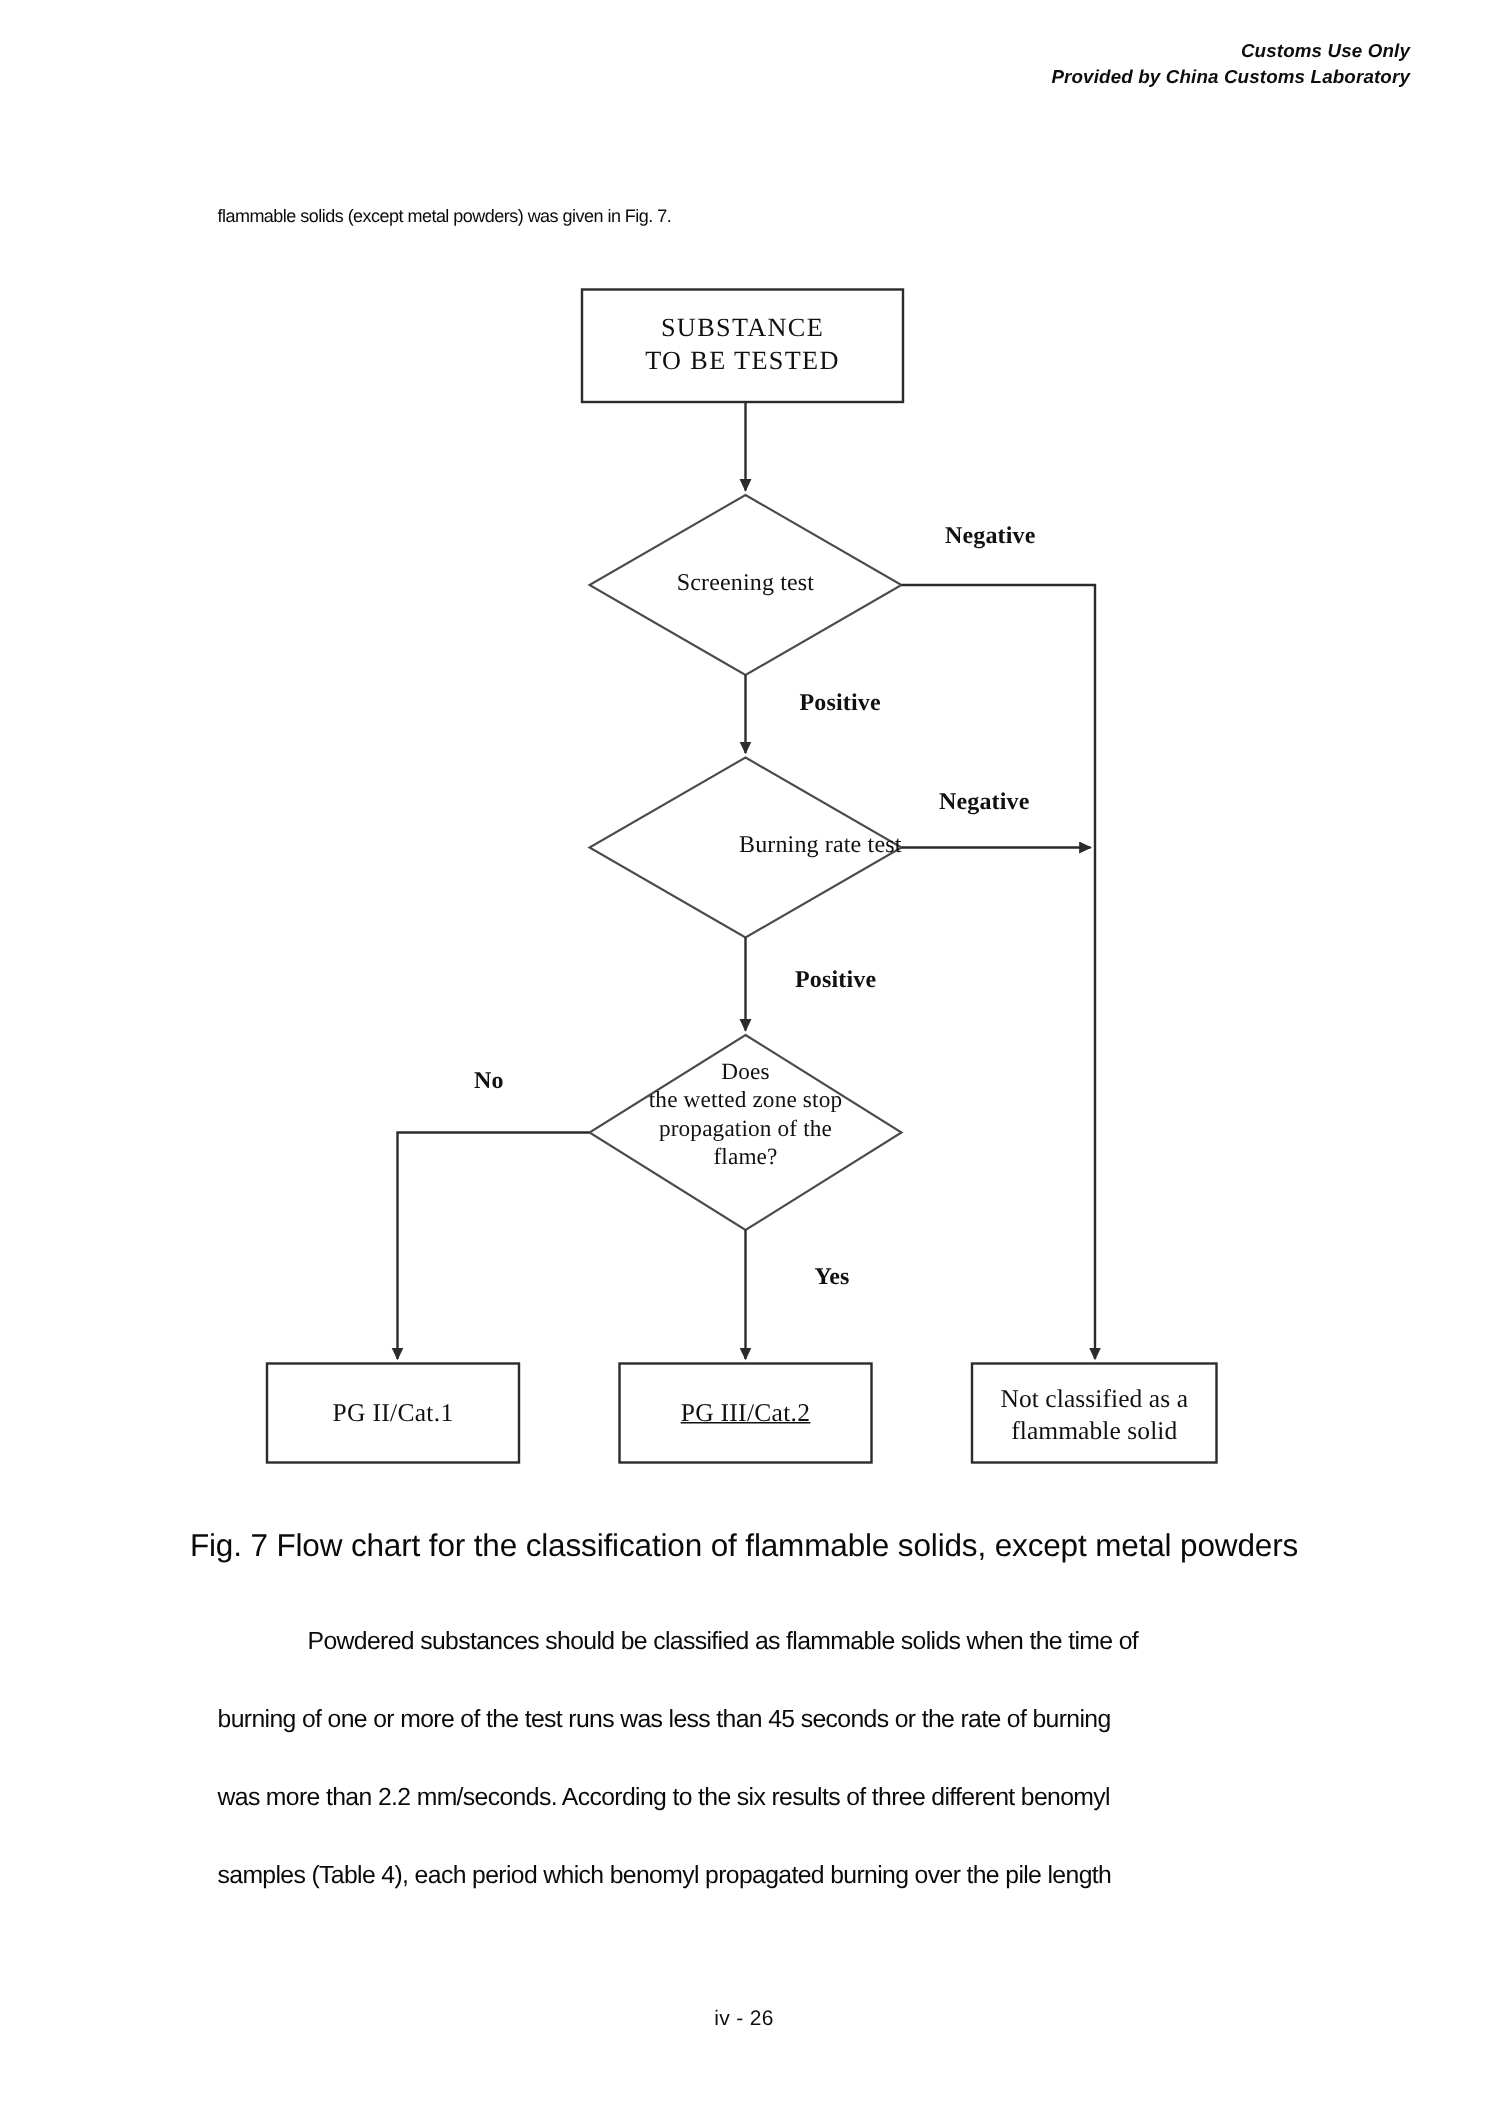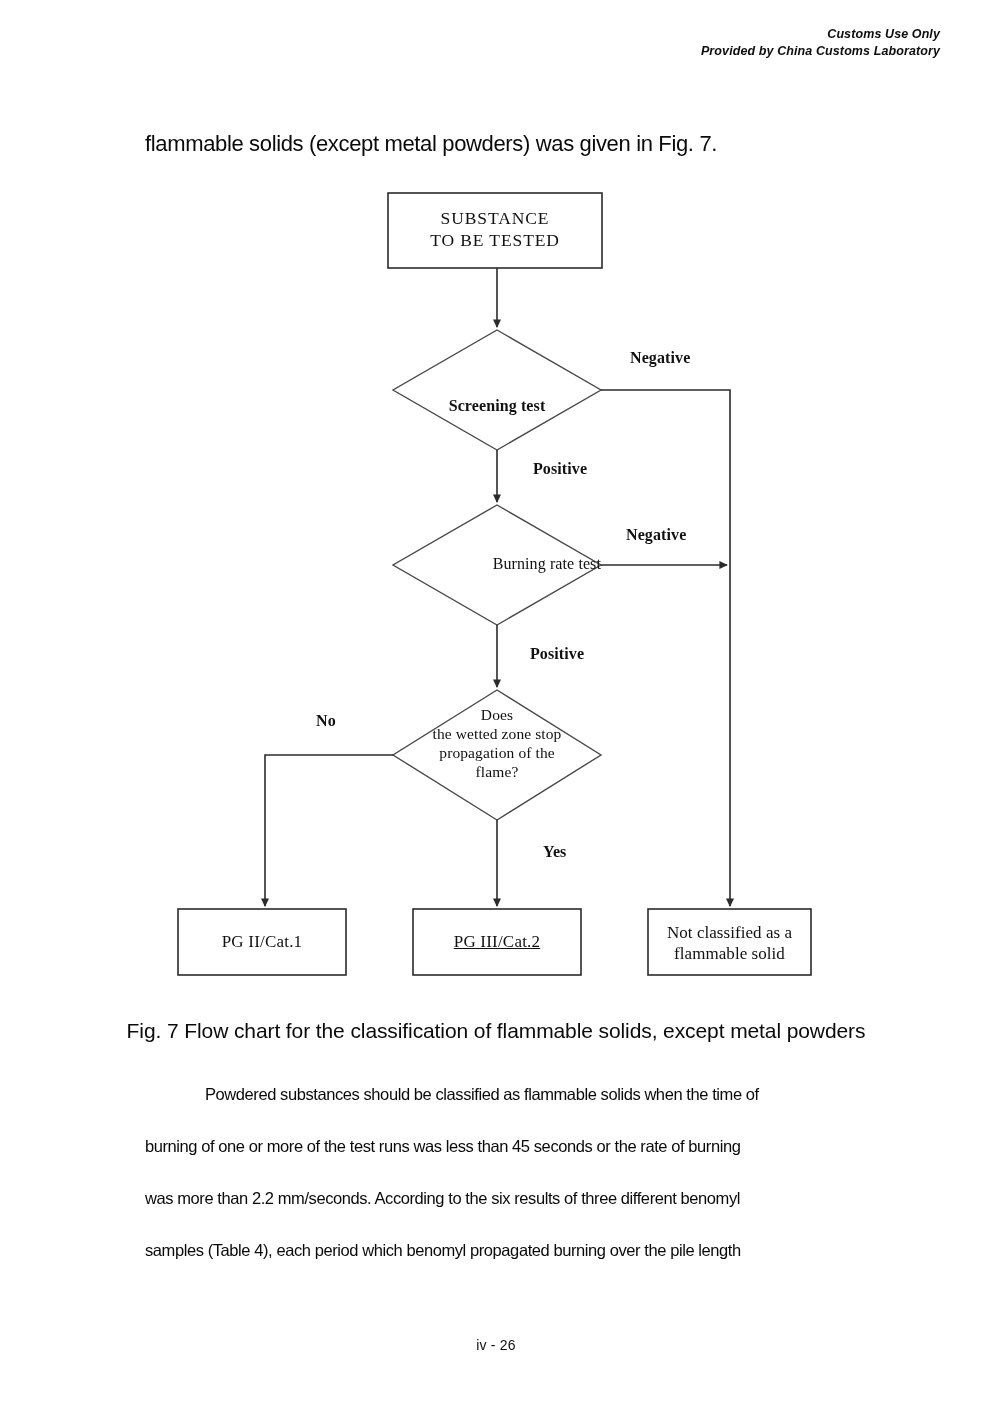--- a/index.html
+++ b/index.html
@@ -40,21 +40,21 @@
     color: #0d0d0d;
     letter-spacing: 0.1px;
   }
 
   
   .intro-line {
     position: absolute;
     left: 145px;
     top: 132px;
     width: 720px;
-    font-size: 22px;
+    font-size: 12px;
     line-height: 24px;
     color: #0a0a0a;
     letter-spacing: -0.35px;
     white-space: nowrap;
   }
 
   
   .flowchart {
     position: absolute;
     left: 0;
@@ -198,21 +198,21 @@
 
         <polyline points="393,755 265,755 265,906" marker-end="url(#arrowhead)"></polyline>
 
         <line x1="497" y1="820" x2="497" y2="906" marker-end="url(#arrowhead)"></line>
       </g>
     </svg>
 
     <div class="fc-node-text box-label top" style="left:388px; top:207px; width:214px;">SUBSTANCE
 TO BE TESTED</div>
 
-    <div class="fc-node-text diamond-label" style="left:393px; top:397px; width:208px;font-weight:bold;">Screening test</div>
+    <div class="fc-node-text diamond-label" style="left:393px; top:380px; width:208px;">Screening test</div>
 
     <div class="fc-node-text diamond-label" style="left:393px; top:555px; width:208px;text-align:right;">Burning rate test</div>
 
     <div class="fc-node-text diamond-label multiline" style="left:383px; top:706px; width:228px;">Does
 the wetted zone stop
 propagation of the
 flame?</div>
 
     <div class="fc-node-text box-label" style="left:178px; top:932px; width:168px;">PG II/Cat.1</div>
 

